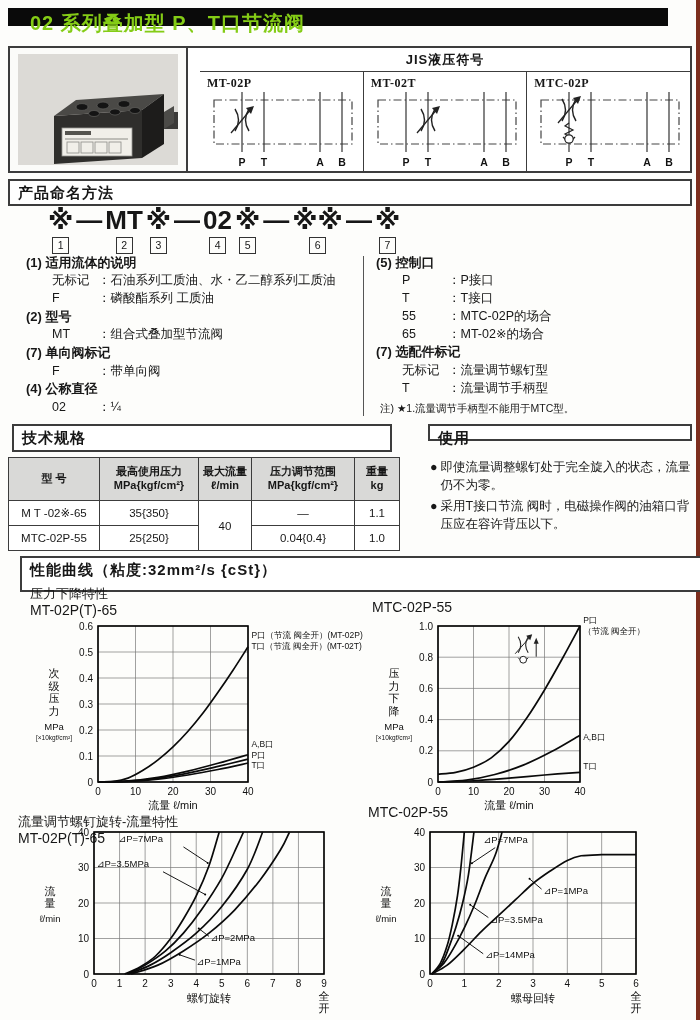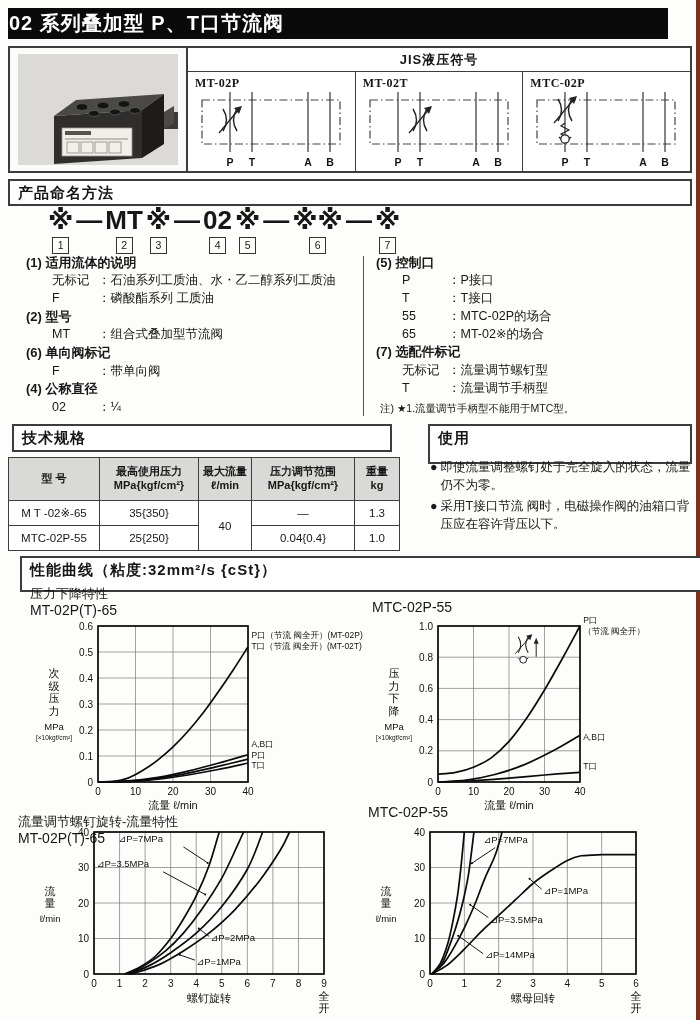--- a/index.html
+++ b/index.html
@@ -1,27 +1,27 @@
 <!DOCTYPE html>
 <html><head>
 <meta charset="utf-8">
 <style>
   html,body{margin:0;padding:0;background:#fff;}
   .page{position:relative;width:700px;height:1020px;background:#fdfdfb;overflow:hidden;
         font-family:"Liberation Sans","DejaVu Sans",sans-serif;color:#171717;}
   .edge-stripe{position:absolute;right:0;top:0;width:4px;height:100%;background:#7d2e1e;}
   
-  .title-bar{position:absolute;left:8px;top:8px;width:660px;height:31px;background:#0a0a0a;color:#ffffff;
-             font-size:20px;font-weight:bold;line-height:31px;padding-left:1px;box-sizing:border-box;letter-spacing:1px;}
+  .title-bar{position:absolute;left:8px;top:8px;width:660px;height:18px;background:#0a0a0a;color:#84cc16;
+             font-size:20px;font-weight:bold;line-height:31px;padding-left:22px;box-sizing:border-box;letter-spacing:1px;}
   
   .sym-table{position:absolute;left:8px;top:46px;width:684px;height:127px;border:2px solid #3c3c3c;
              box-sizing:border-box;display:flex;background:#fff;}
   .photo-cell{width:178px;border-right:2px solid #3c3c3c;box-sizing:border-box;display:flex;align-items:center;justify-content:center;background:#fbfbf9;}
   .photo-inner{width:160px;height:111px;background:#dcdad6;}
-  .sym-right{flex:1;display:flex;flex-direction:column;}
+  .sym-right{flex:1;display:flex;flex-direction:column;margin-left:12px;}
   .jis-header{height:23px;border-bottom:1.5px solid #3c3c3c;font-size:13px;font-weight:bold;
               display:flex;align-items:center;justify-content:center;letter-spacing:1px;}
   .sym-cols{flex:1;display:flex;}
   .sym-col{flex:1;border-right:1.5px solid #3c3c3c;position:relative;box-sizing:border-box;}
   .sym-col:last-child{border-right:none;}
   .sym-label{position:absolute;left:7px;top:4px;font-size:12px;font-weight:bold;letter-spacing:.5px;font-family:Liberation Serif, serif;}
   .sym-svg{position:absolute;left:2px;top:16px;}
   
   .box-hd{position:absolute;border:2px solid #3c3c3c;box-sizing:border-box;background:#fff;
           font-size:15px;font-weight:bold;padding:3px 0 0 8px;letter-spacing:1px;}
@@ -208,21 +208,21 @@
       <div class="nitem">
         <div class="ntitle">(1) 适用流体的说明</div>
         <div class="nrow"><span class="nkey">无标记</span><span>：</span><span>石油系列工质油、水・乙二醇系列工质油</span></div>
         <div class="nrow"><span class="nkey">F</span><span>：</span><span>磷酸酯系列 工质油</span></div>
       </div>
       <div class="nitem">
         <div class="ntitle">(2) 型号</div>
         <div class="nrow"><span class="nkey">MT</span><span>：</span><span>组合式叠加型节流阀</span></div>
       </div>
       <div class="nitem">
-        <div class="ntitle">(6) 单向阀标记</div>
+        <div class="ntitle">(7) 单向阀标记</div>
         <div class="nrow"><span class="nkey">F</span><span>：</span><span>带单向阀</span></div>
       </div>
       <div class="nitem">
         <div class="ntitle">(4) 公称直径</div>
         <div class="nrow"><span class="nkey">02</span><span>：</span><span>¼</span></div>
       </div>
     </div>
     <div class="ndiv"></div>
     <div class="ncol right">
       <div class="nitem">
@@ -253,32 +253,32 @@
         <th class="range-col"><span>压力调节范围</span><br><span>MPa{kgf/cm²}</span></th>
         <th class="wt-col"><span>重量</span><br><span>kg</span></th>
       </tr>
     </thead>
     <tbody>
       <tr>
         <td>M T -02※-65</td>
         <td>35{350}</td>
         <td rowspan="2">40</td>
         <td>—</td>
-        <td>1.3</td>
+        <td>1.1</td>
       </tr>
       <tr>
         <td>MTC-02P-55</td>
         <td>25{250}</td>
         <td>0.04{0.4}</td>
         <td>1.0</td>
       </tr>
     </tbody>
   </table>
 
-  <div class="box-hd" style="left:428px;top:424px;width:264px;height:40px;">使用</div>
+  <div class="box-hd" style="left:428px;top:424px;width:264px;height:17px;">使用</div>
   <div class="usage-list">
     <div class="bullet">
         <span class="dot">●</span>
         <span>即使流量调整螺钉处于完全旋入的状态，流量仍不为零。</span>
       </div>
     <div class="bullet">
         <span class="dot">●</span>
         <span>采用T接口节流 阀时，电磁操作阀的油箱口背压应在容许背压以下。</span>
       </div>
   </div>

